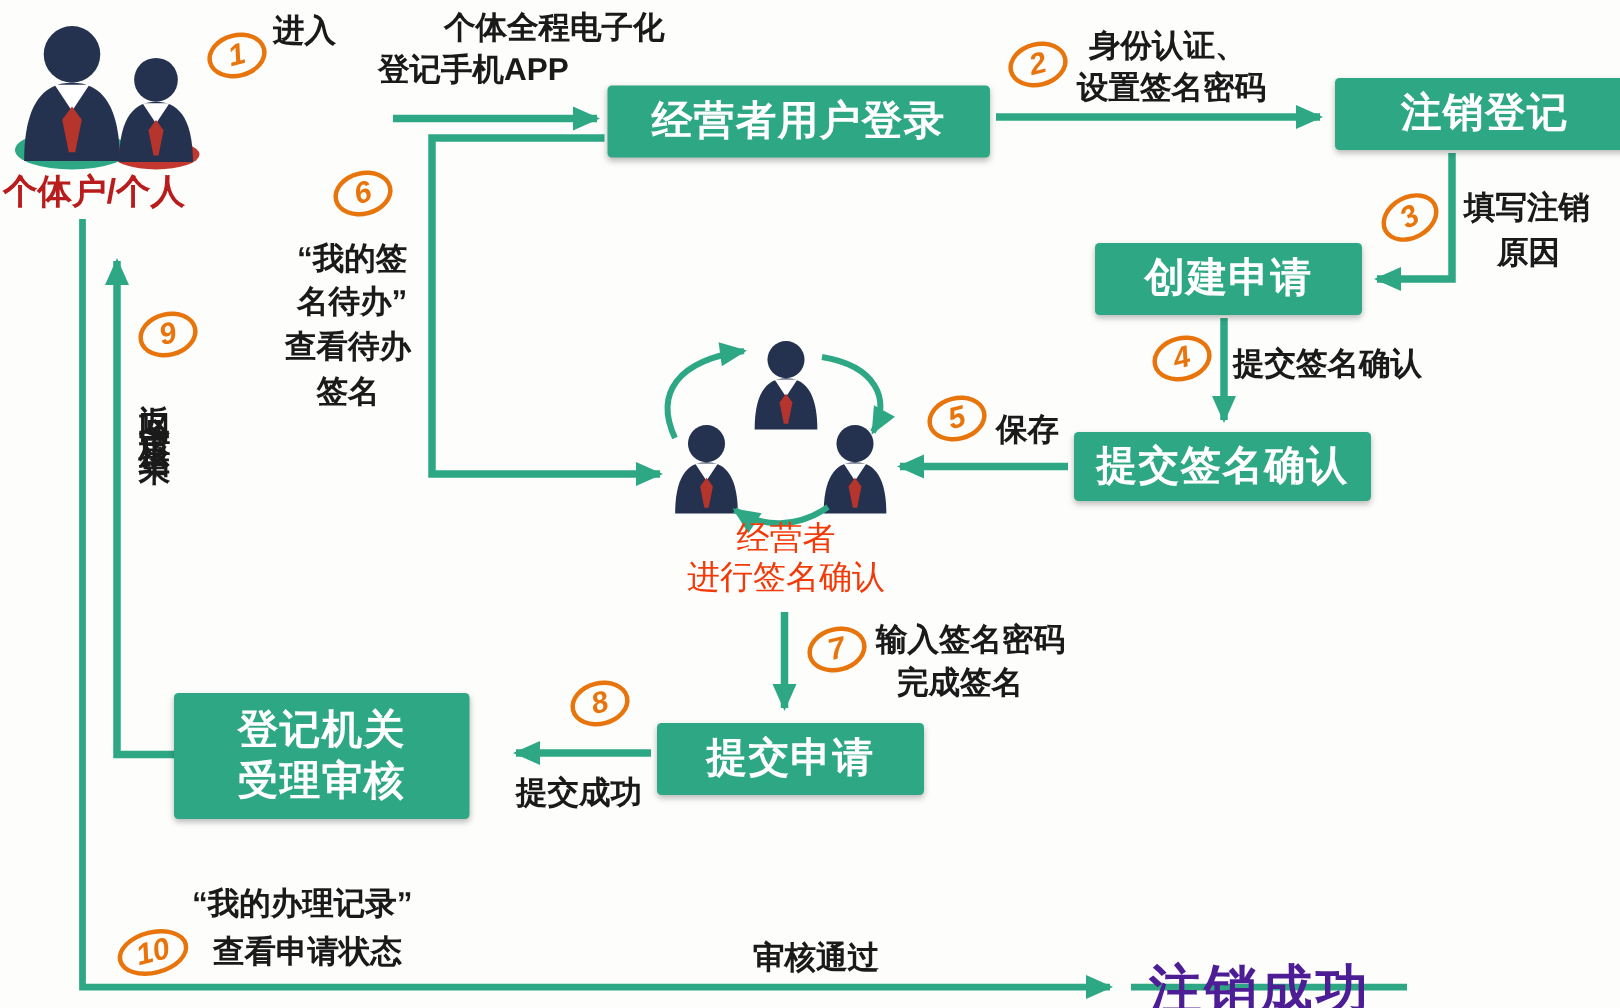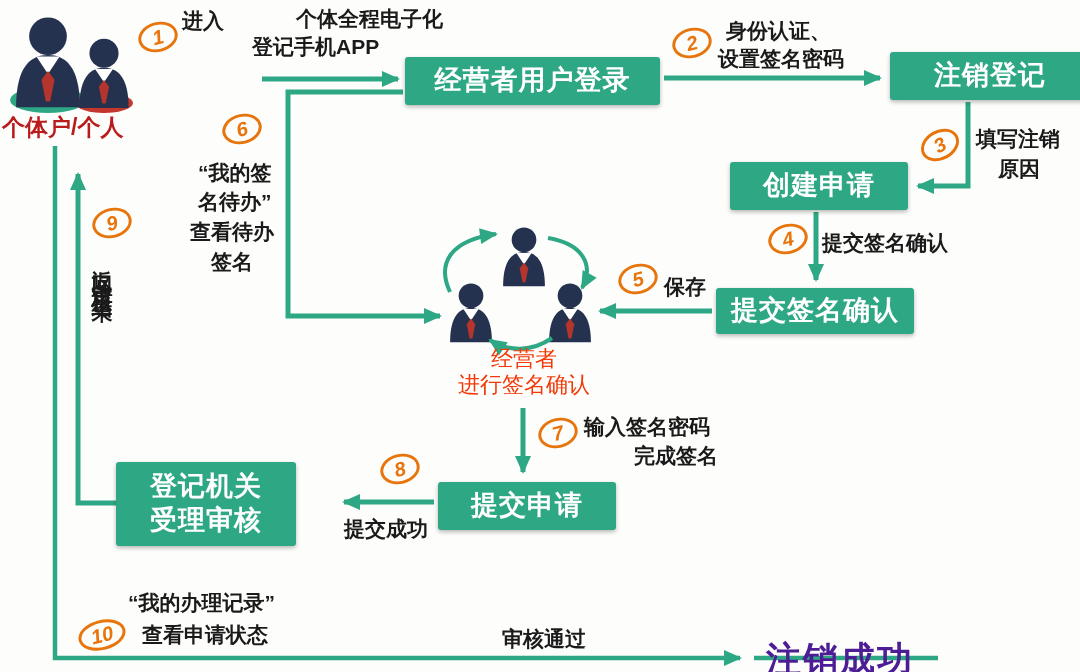--- a/index.html
+++ b/index.html
@@ -101,21 +101,21 @@
   </div>
   <div class="box" style="left:730px;top:162px;width:178px;height:48px;">
     <span>创建申请</span>
   </div>
   <div class="box" style="left:716px;top:288px;width:198px;height:46px;">
     <span>提交签名确认</span>
   </div>
   <div class="box" style="left:438px;top:482px;width:178px;height:48px;">
     <span>提交申请</span>
   </div>
-  <div class="box" style="left:116px;top:462px;width:180px;height:84px;">
+  <div class="box" style="left:116px;top:462px;width:197px;height:84px;">
     <span>登记机关</span>
     <span>受理审核</span>
   </div>
 
   <div class="applicant-label">个体户/个人</div>
   <div class="signer-label">
     <div>经营者</div>
     <div>进行签名确认</div>
   </div>
 
@@ -162,21 +162,21 @@
 
   <div class="lbl" style="left:822px;top:230px;">提交签名确认</div>
   <div class="lbl" style="left:664px;top:274px;">保存</div>
 
   <div class="lbl" style="left:198px;top:160px;">“我的签</div>
   <div class="lbl" style="left:198px;top:189px;">名待办”</div>
   <div class="lbl" style="left:190px;top:219px;">查看待办</div>
   <div class="lbl" style="left:211px;top:249px;">签名</div>
 
   <div class="lbl" style="left:584px;top:414px;">输入签名密码</div>
-  <div class="lbl" style="left:598px;top:443px;margin-left:36px;">完成签名</div>
+  <div class="lbl" style="left:598px;top:443px;">完成签名</div>
 
   <div class="lbl" style="left:344px;top:516px;">提交成功</div>
 
   <div class="vlbl" style="left:88px;top:252px;">返回审核结果</div>
 
   <div class="lbl" style="left:128px;top:590px;">“我的办理记录”</div>
   <div class="lbl" style="left:142px;top:622px;">查看申请状态</div>
 
   <div class="lbl" style="left:502px;top:626px;">审核通过</div>
   <div class="success-label">注销成功</div>

